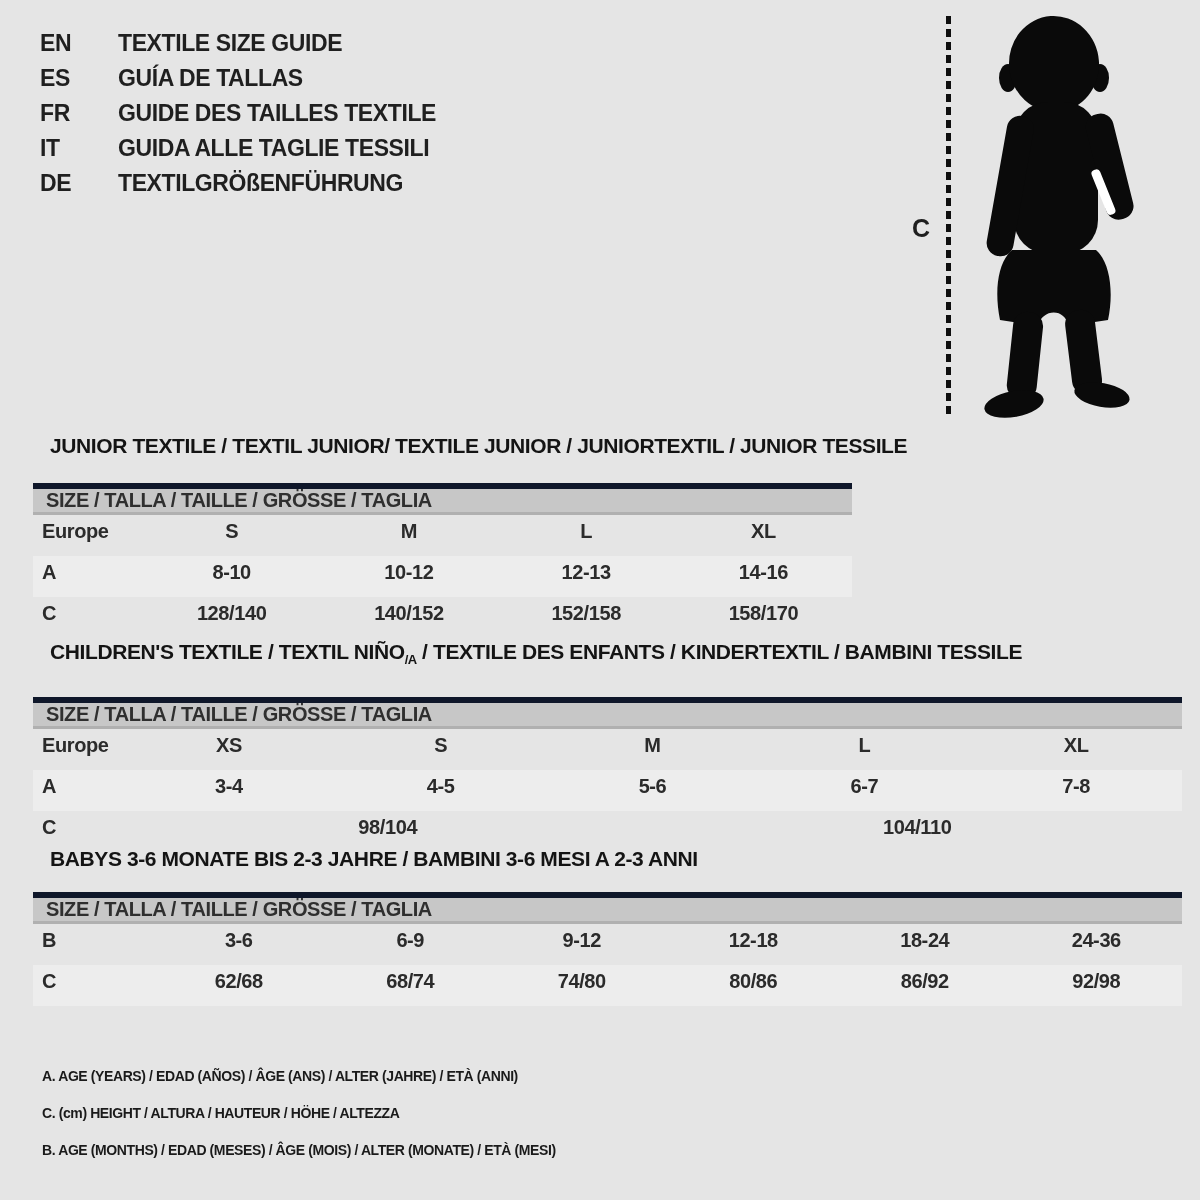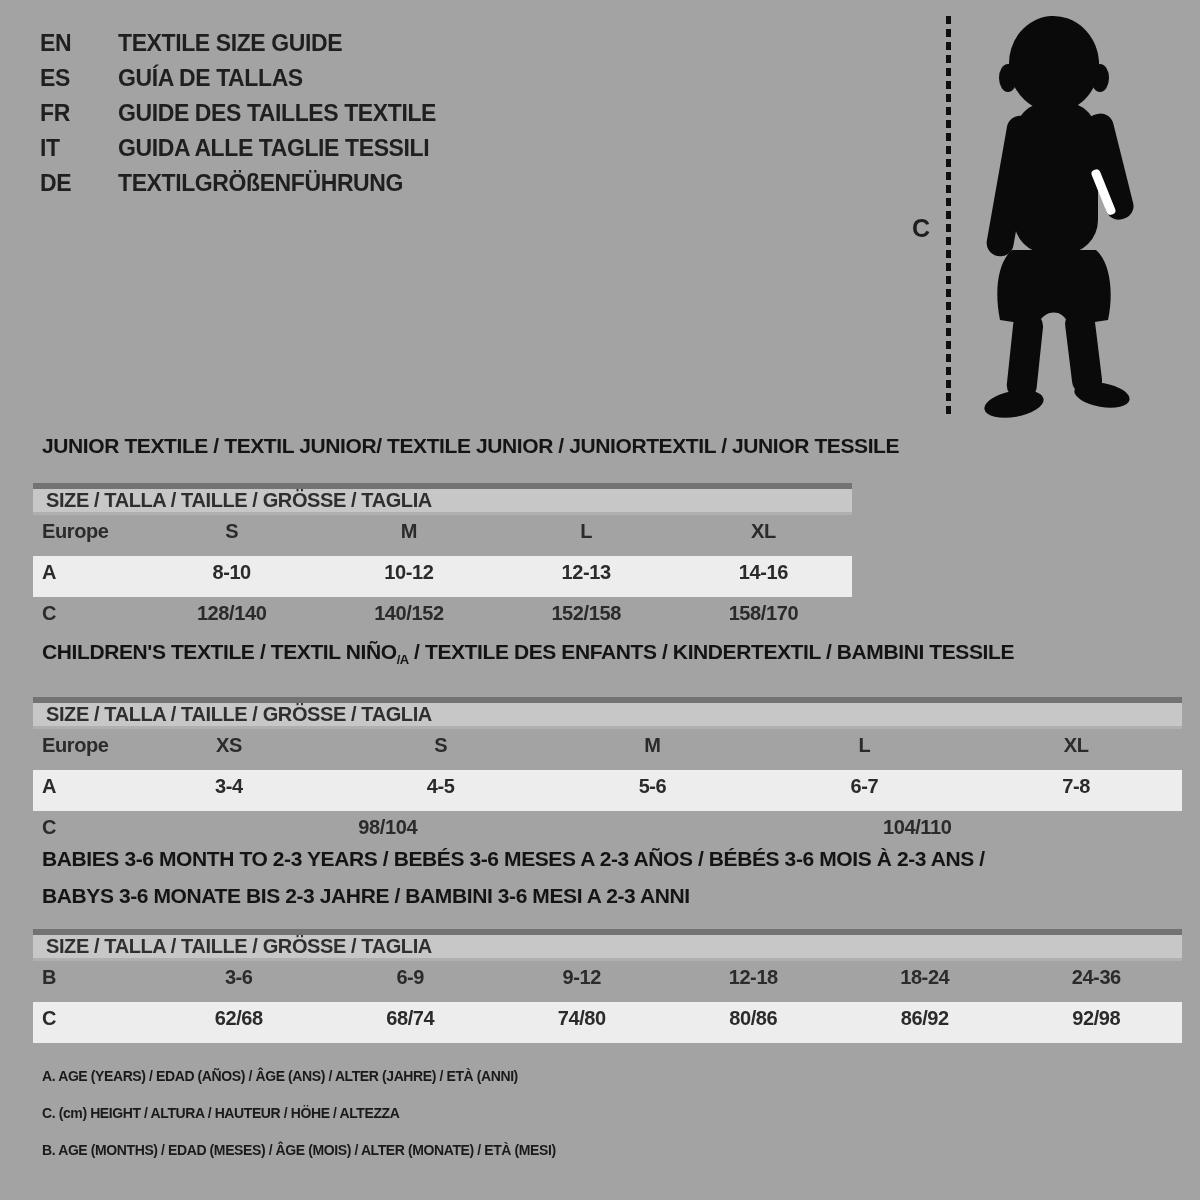--- a/index.html
+++ b/index.html
@@ -1,43 +1,43 @@
 <!DOCTYPE html>
 <html><head>
 <meta charset="utf-8">
 <style>
   html,body{margin:0;padding:0;background:#fff;}
   .page{
-    position:relative;width:1200px;height:1200px;background:#a3a3a3;overflow:hidden;
+    position:relative;width:1200px;height:1200px;background:#e5e5e5;overflow:hidden;
     font-family:"Liberation Sans","DejaVu Sans",sans-serif;font-weight:700;
     color:#1f1f1f;letter-spacing:-0.4px;
   }
   
   .lang-block{position:absolute;left:40px;top:26px;}
   .lang-row{display:flex;font-size:23px;line-height:35px;}
   .lang-code{width:78px;flex:0 0 78px;}
   .lang-title{white-space:nowrap;}
   
   .dash-line{
     position:absolute;left:946px;top:16px;width:5px;height:400px;
     background:repeating-linear-gradient(to bottom,#0f0f0f 0 8px,transparent 8px 13px);
   }
   .c-label{position:absolute;left:912px;top:214px;font-size:25px;}
   .silhouette{position:absolute;left:962px;top:12px;}
   
   .section{position:absolute;left:33px;}
   #junior{top:434px;width:819px;}
   #children{top:640px;width:1149px;}
   #babies{top:840px;width:1149px;}
-  .sec-title{font-size:21px;line-height:24px;margin-left:9px;color:#141414;white-space:nowrap;}
+  .sec-title{font-size:21px;line-height:24px;margin-left:17px;color:#141414;white-space:nowrap;}
   .sec-title .subchar{font-size:13px;vertical-align:-5px;letter-spacing:-0.5px;}
   .babies-title{line-height:37px;}
   .size-bar{
     margin-top:25px;background:#c7c7c7;
-    border-top:6px solid #737373;border-bottom:3px solid #b0b0b0;
+    border-top:6px solid #0f172a;border-bottom:3px solid #b0b0b0;
     height:23px;line-height:23px;padding-left:13px;
     font-size:20px;color:#2f2f2f;white-space:nowrap;
   }
   #babies .size-bar{margin-top:15px;}
   .trow{display:flex;height:41px;line-height:32px;font-size:20px;color:#2b2b2b;}
   .trow.stripe{background:#ededed;}
   .tlabel{padding-left:9px;text-align:left;flex:0 0 auto;}
   #junior .tlabel{width:101px;}
   #children .tlabel{width:81px;}
   #babies .tlabel{width:111px;}
@@ -139,21 +139,20 @@
       <span class="tcell">7-8</span>
     </div>
     <div class="trow">
       <span class="tlabel">C</span>
       <span class="tcell">98/104</span>
       <span class="tcell">104/110</span>
     </div>
   </div>
 
   <div class="section" id="babies">
-    <div class="sec-title babies-title">BABIES 3-6 MONTH TO 2-3 YEARS / BEBÉS 3-6 MESES A 2-3 AÑOS / BÉBÉS 3-6 MOIS À 2-3 ANS /</div>
     <div class="sec-title babies-title">BABYS 3-6 MONATE BIS 2-3 JAHRE / BAMBINI 3-6 MESI A 2-3 ANNI</div>
     <div class="size-bar">SIZE / TALLA / TAILLE / GRÖSSE / TAGLIA</div>
     <div class="trow">
       <span class="tlabel">B</span>
       <span class="tcell">3-6</span>
       <span class="tcell">6-9</span>
       <span class="tcell">9-12</span>
       <span class="tcell">12-18</span>
       <span class="tcell">18-24</span>
       <span class="tcell">24-36</span>

